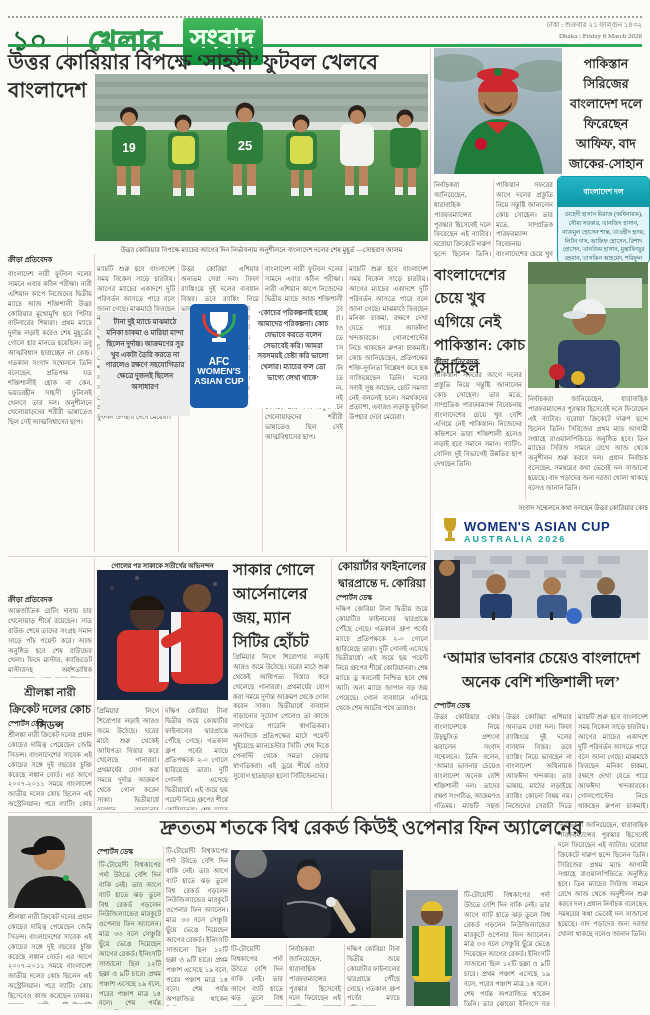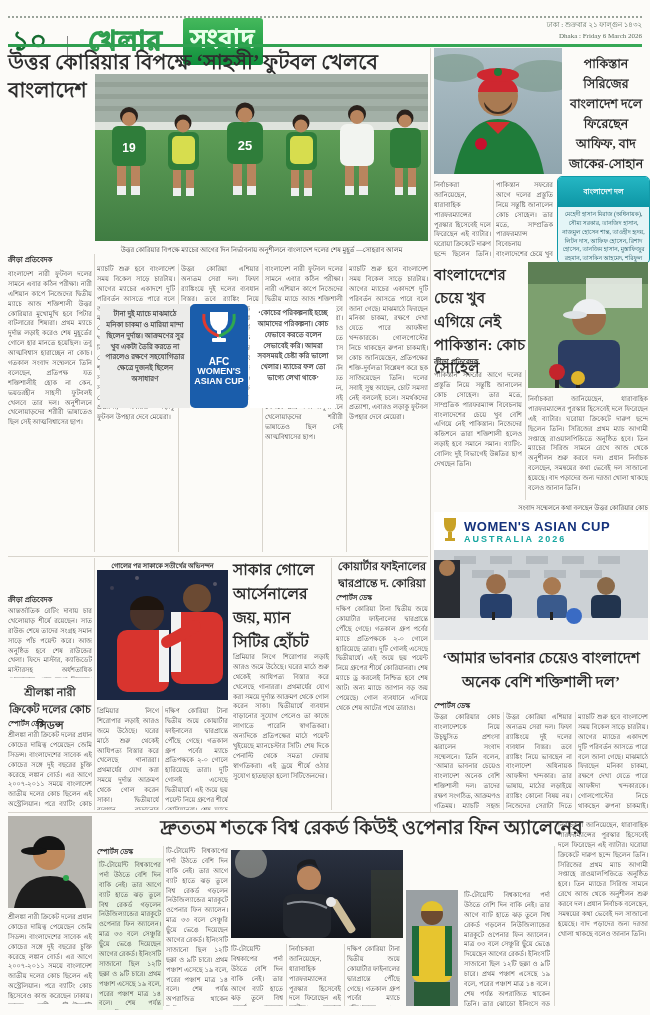--- a/index.html
+++ b/index.html
@@ -19,21 +19,21 @@
   #pgnum{font-size:27px;font-weight:bold;color:#156b30;}
   #mast1{font-size:27px;font-weight:bold;color:#f2faf3;-webkit-text-stroke:1.3px #2e9e4f;letter-spacing:1px;}
   #mastbox{background:linear-gradient(180deg,#45b95c,#0f8f3c);border-radius:3px;padding:1px 8px 3px 8px;}
   #mast2{font-size:25px;font-weight:bold;color:#ffffff;-webkit-text-stroke:0.8px #e8ffe9;letter-spacing:1px;}
   .hdate{font-size:7px;color:#5a6a5c;text-align:right;line-height:1.5;}
   #grule{height:3px;background:linear-gradient(90deg,#2e9e4f,#36a956);}
   
   #squadbox{border:1px solid #129aa8;border-radius:5px;background:#e4f5f7;overflow:hidden;}
   #squadhead{background:linear-gradient(180deg,#25b6c3,#0d96a5);color:#fff;font-weight:bold;font-size:7.5px;text-align:center;padding:9px 0;}
   #squadlist{font-size:5.9px;line-height:1.5;color:#144a56;padding:3px 4px;text-align:center;}
-  #pq-left{background:#ececea;padding:5px 5px;font-size:7px;font-weight:bold;color:#4a4a4a;text-align:center;line-height:1.55;}
+  #pq-left{background:#ececea;padding:5px 5px;font-size:7px;font-weight:bold;color:#4a4a4a;text-align:center;line-height:1.55;margin-top:8px;}
   #pq-right{background:#ffffff;padding:4px 2px;font-size:7px;font-weight:bold;color:#4a4a4a;text-align:center;line-height:1.55;}
   #afclogo{background:#1a5dab;border-radius:5px;text-align:center;color:#fff;}
   .afct{font-weight:bold;line-height:1.1;font-family:"Liberation Sans",sans-serif;}
   #statbox{border:1.5px solid #4a4a4a;background:#fff;text-align:center;}
   #statbox .t{font-size:10.5px;font-weight:bold;border-bottom:1px solid #4a4a4a;padding:3px 2px;color:#222;}
   #statbox .d{font-size:8.2px;font-weight:bold;padding:4px 3px;line-height:1.6;color:#333;}
   #banner1{font-size:13px;font-weight:bold;color:#14327c;letter-spacing:.5px;font-family:"Liberation Sans",sans-serif;}
   #banner2{font-size:9px;font-weight:bold;color:#17a6a0;letter-spacing:2px;font-family:"Liberation Sans",sans-serif;}
   .greencol{background:#e9f3e2;}
 </style>

